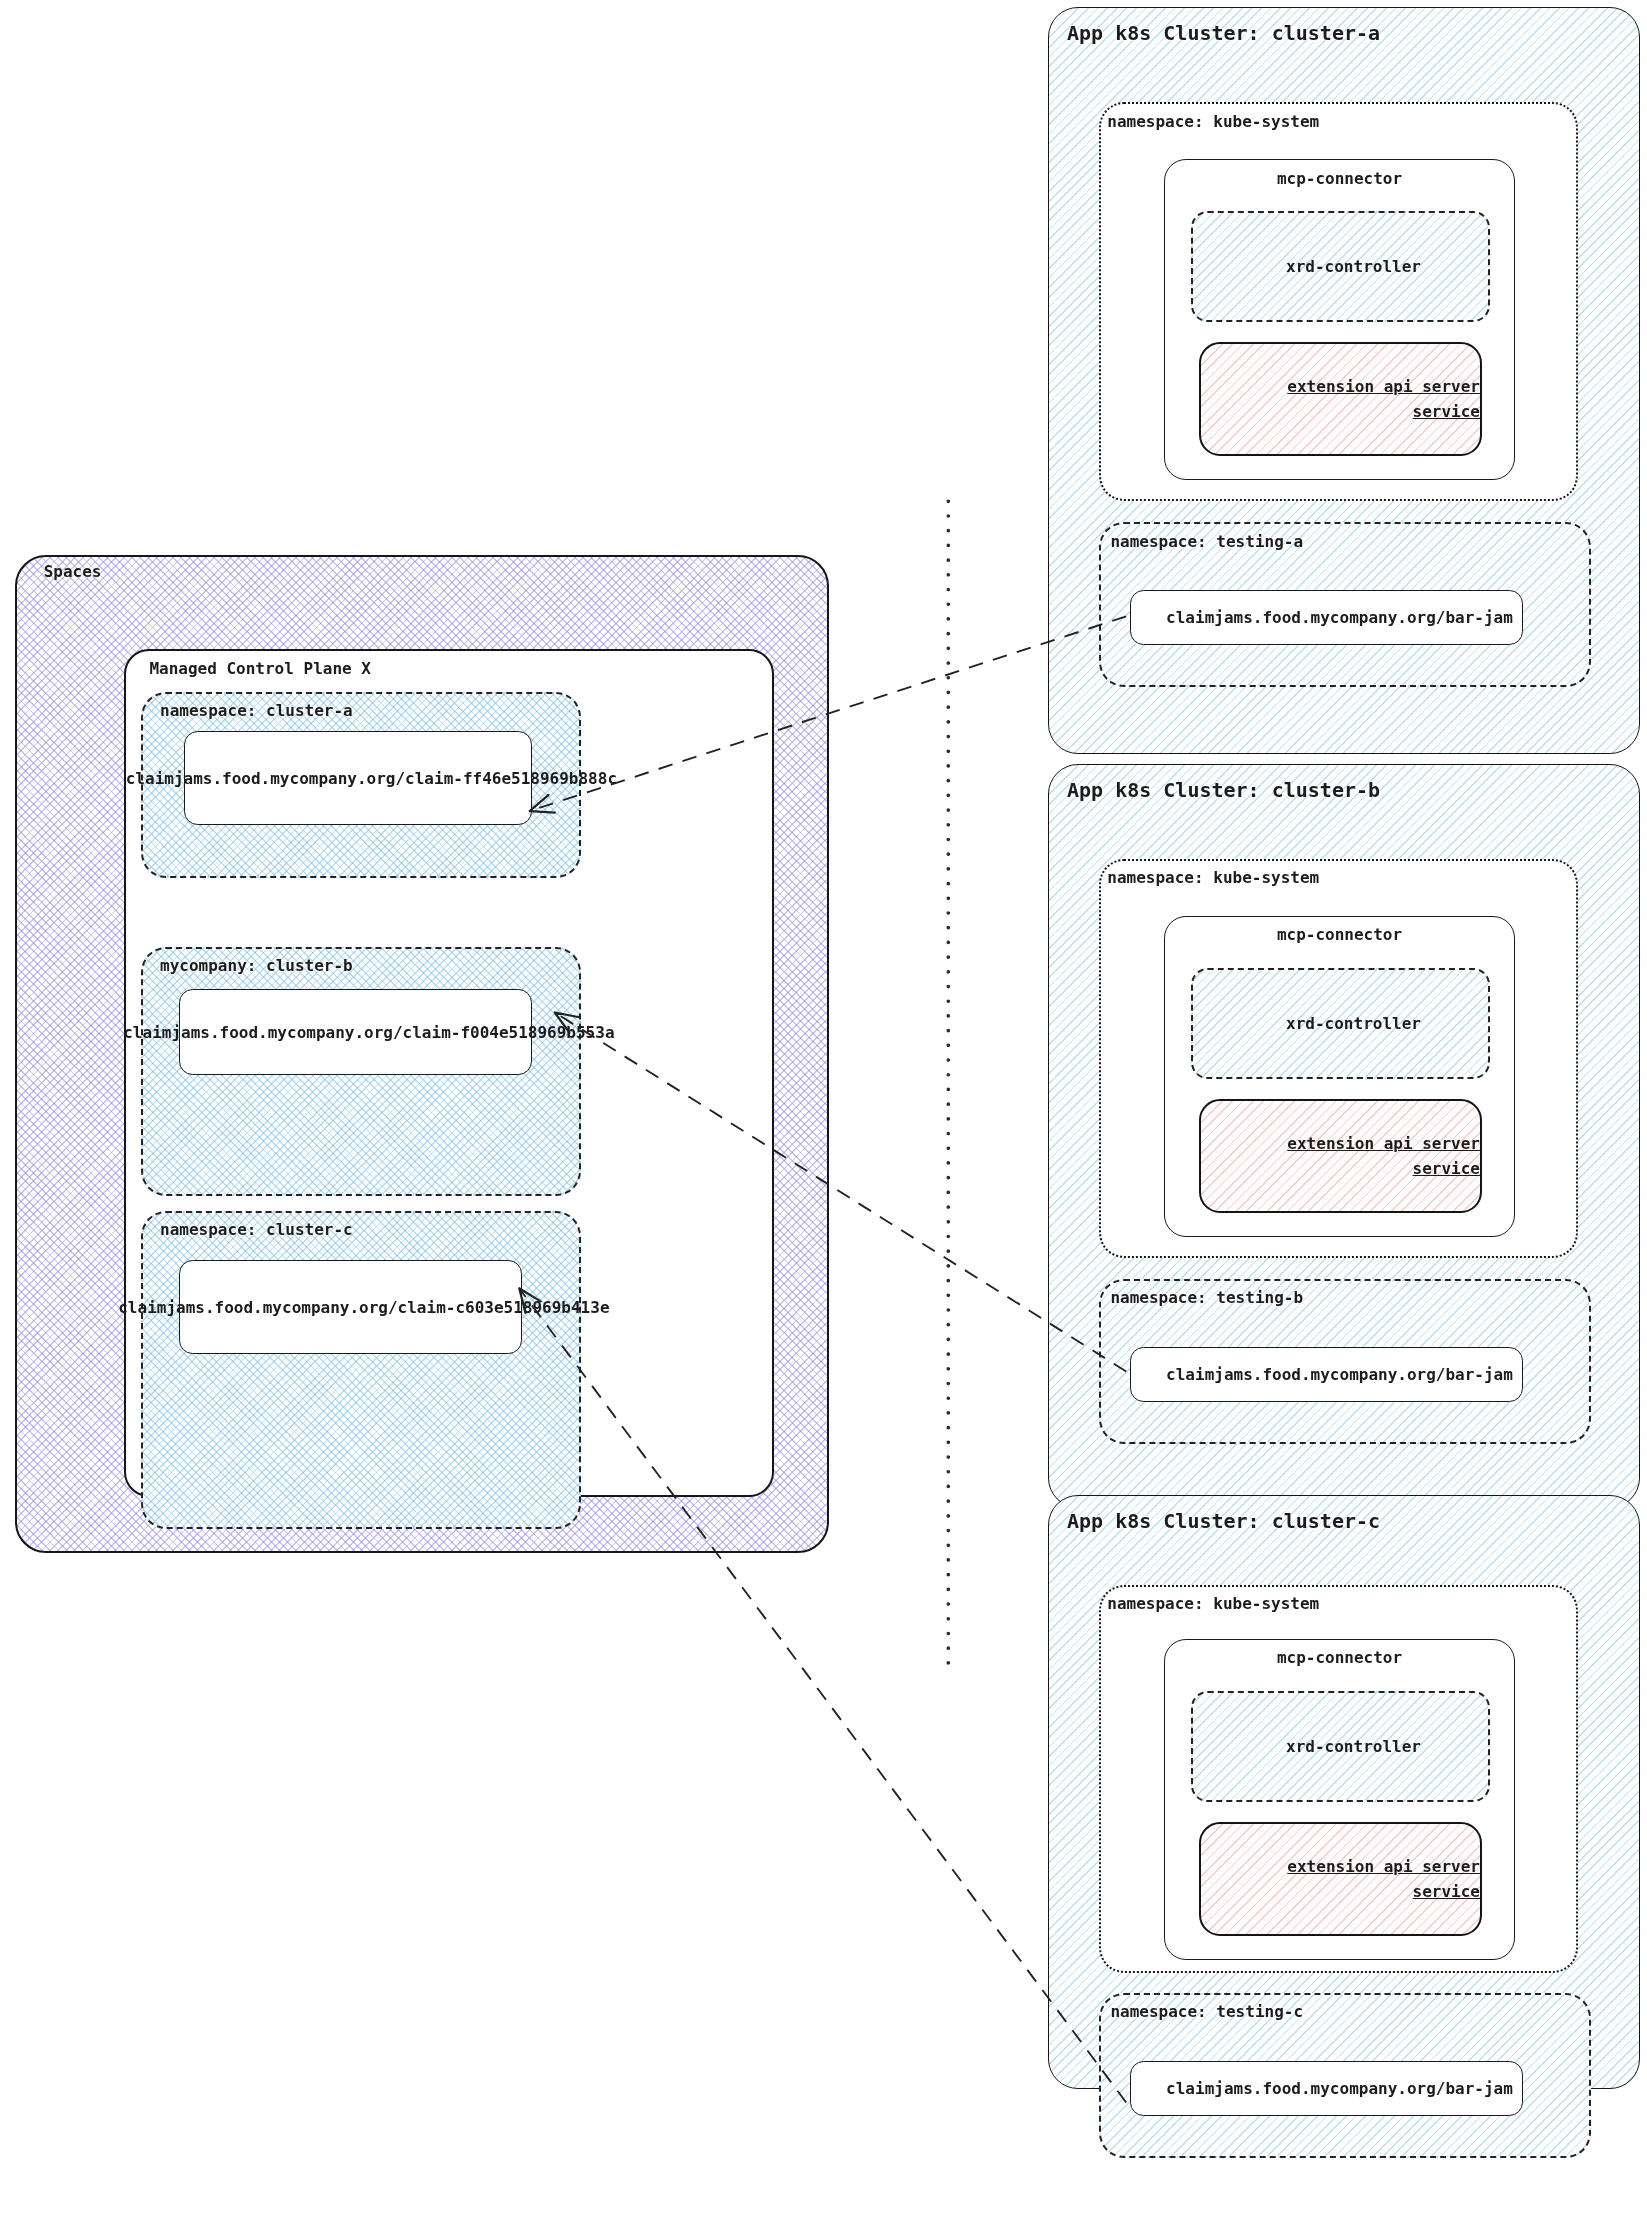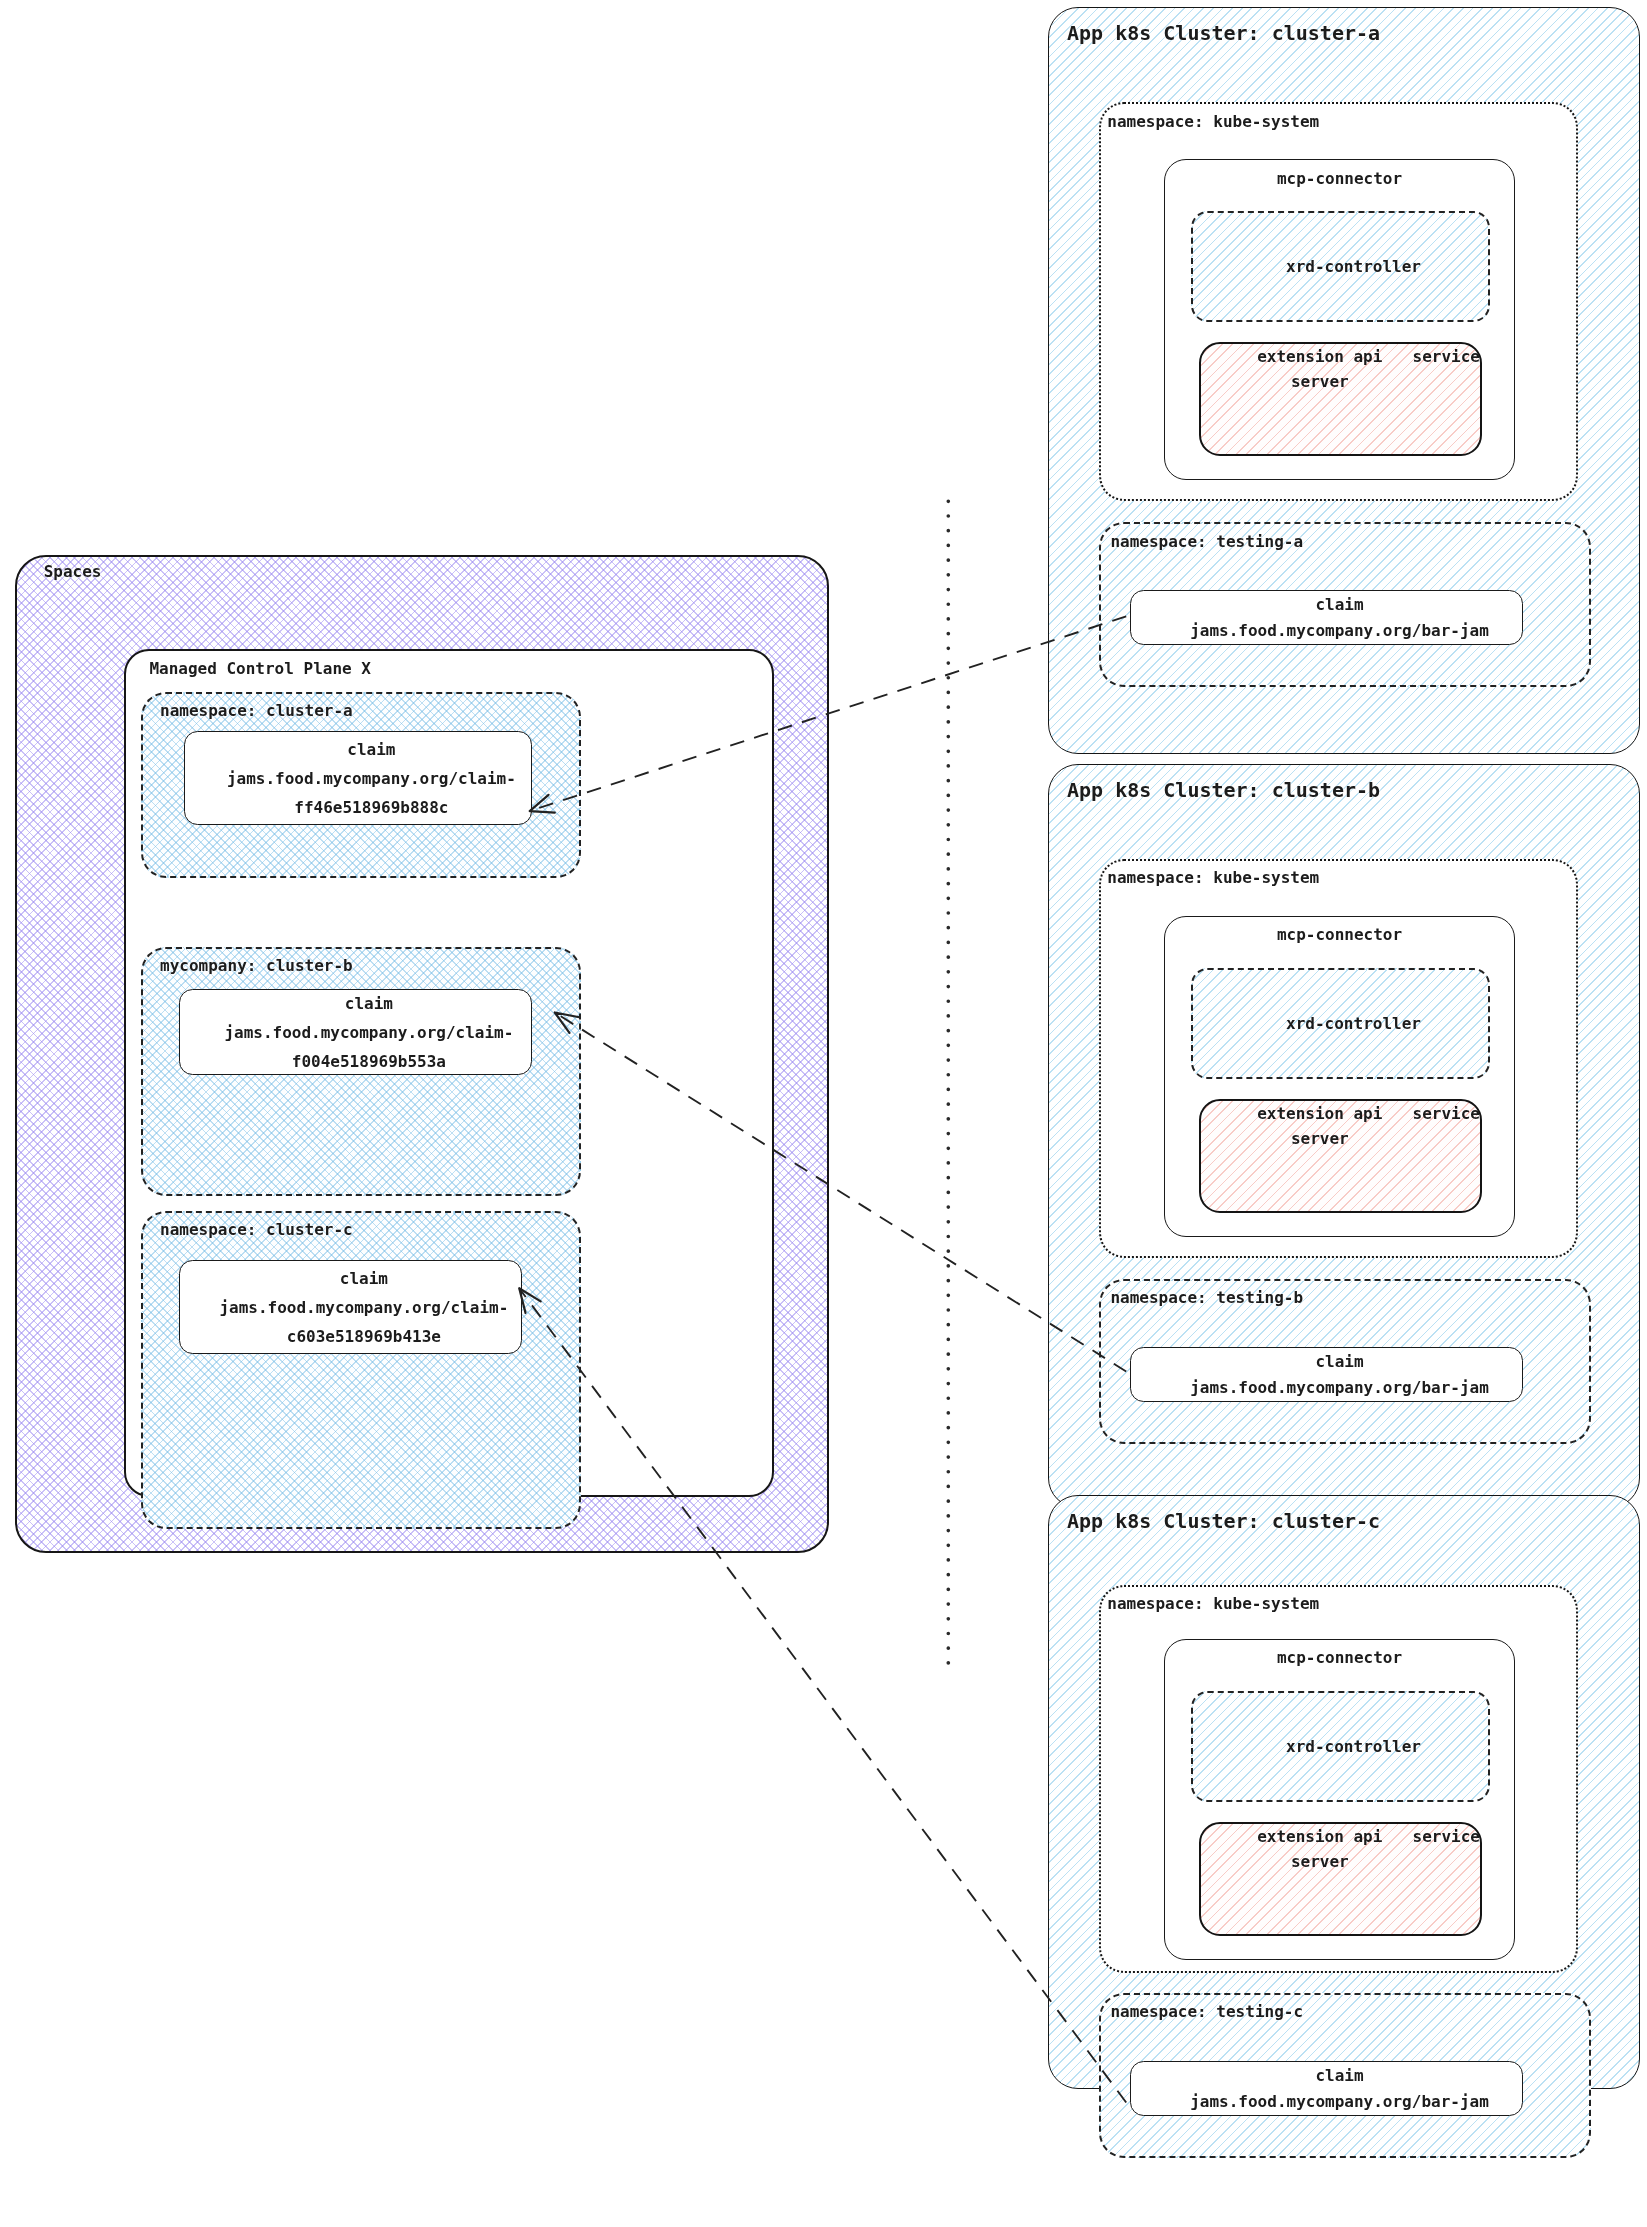--- a/index.html
+++ b/index.html
@@ -17,29 +17,29 @@
     repeating-linear-gradient(135deg, rgba(110,185,228,.45) 0 1.3px, transparent 1.3px 5.8px);}
   .h-bluediag{background-color:#ffffff;background-image:
     repeating-linear-gradient(135deg, rgba(120,195,232,.50) 0 1.2px, transparent 1.2px 6.8px);}
   .h-reddiag{background-color:#fffdfd;background-image:
     repeating-linear-gradient(135deg, rgba(240,150,140,.48) 0 1.2px, transparent 1.2px 7.3px);}
   
   .spaces{left:14.7px;top:555px;width:814px;height:998px;border:2.1px solid #161616;border-radius:31px;}
   .mcpx{left:107px;top:92px;width:650px;height:848px;background:#ffffff;border:2.1px solid #161616;border-radius:25px;}
   .nsbox{left:15.7px;width:440px;border:2.1px dashed #222222;border-radius:25px;}
   .claim{background:#ffffff;border:1.8px solid #1a1a1a;border-radius:13.6px;
-         display:flex;flex-direction:column;align-items:center;justify-content:center;text-align:center;}
+         display:flex;flex-direction:row;align-items:center;justify-content:center;text-align:center;}
   .claim .ln{line-height:29px;font-size:16px;font-weight:600;white-space:nowrap;}
   .cluster{left:1048px;width:592px;border:1.8px solid #161616;border-radius:30px;}
   .kube{left:50px;top:94px;width:479px;height:399px;background:#ffffff;border:2.4px dotted #161616;border-radius:25px;}
   .mcpc{left:63px;top:55px;width:351px;height:321px;background:#ffffff;border:1.6px solid #1a1a1a;border-radius:22px;}
   .xrd{left:26px;top:51px;width:299px;height:111px;border:2.1px dashed #222222;border-radius:16.7px;
        display:flex;align-items:center;justify-content:center;}
   .ext{left:34px;top:182px;width:283px;height:114px;border:2.9px solid #141414;border-radius:21px;
-       display:flex;flex-direction:row;align-items:flex-start;justify-content:center;text-align:center;}
+       display:flex;flex-direction:column;align-items:flex-end;justify-content:center;text-align:center;text-decoration:underline;}
   .testing{left:50px;top:514px;width:492px;height:165px;border:2.1px dashed #222222;border-radius:25px;}
   .claim-r{left:29px;top:66px;width:393px;height:55px;}
   .claim-r .ln{line-height:26px;}
   
   .lbl{position:absolute;white-space:nowrap;font-size:16px;font-weight:600;
        text-shadow:0 0 4.2px rgba(255,255,255,.95),0 0 2.6px rgba(255,255,255,.9);}
   .lbl-bold{font-weight:700;margin-left:8px;}
   .title{font-size:20px;font-weight:700;}
   .mcpc-title{position:absolute;left:0;right:0;top:8.4px;text-align:center;font-size:16px;font-weight:700;white-space:nowrap;}
   .body-lbl{font-size:16px;font-weight:600;line-height:25px;}

